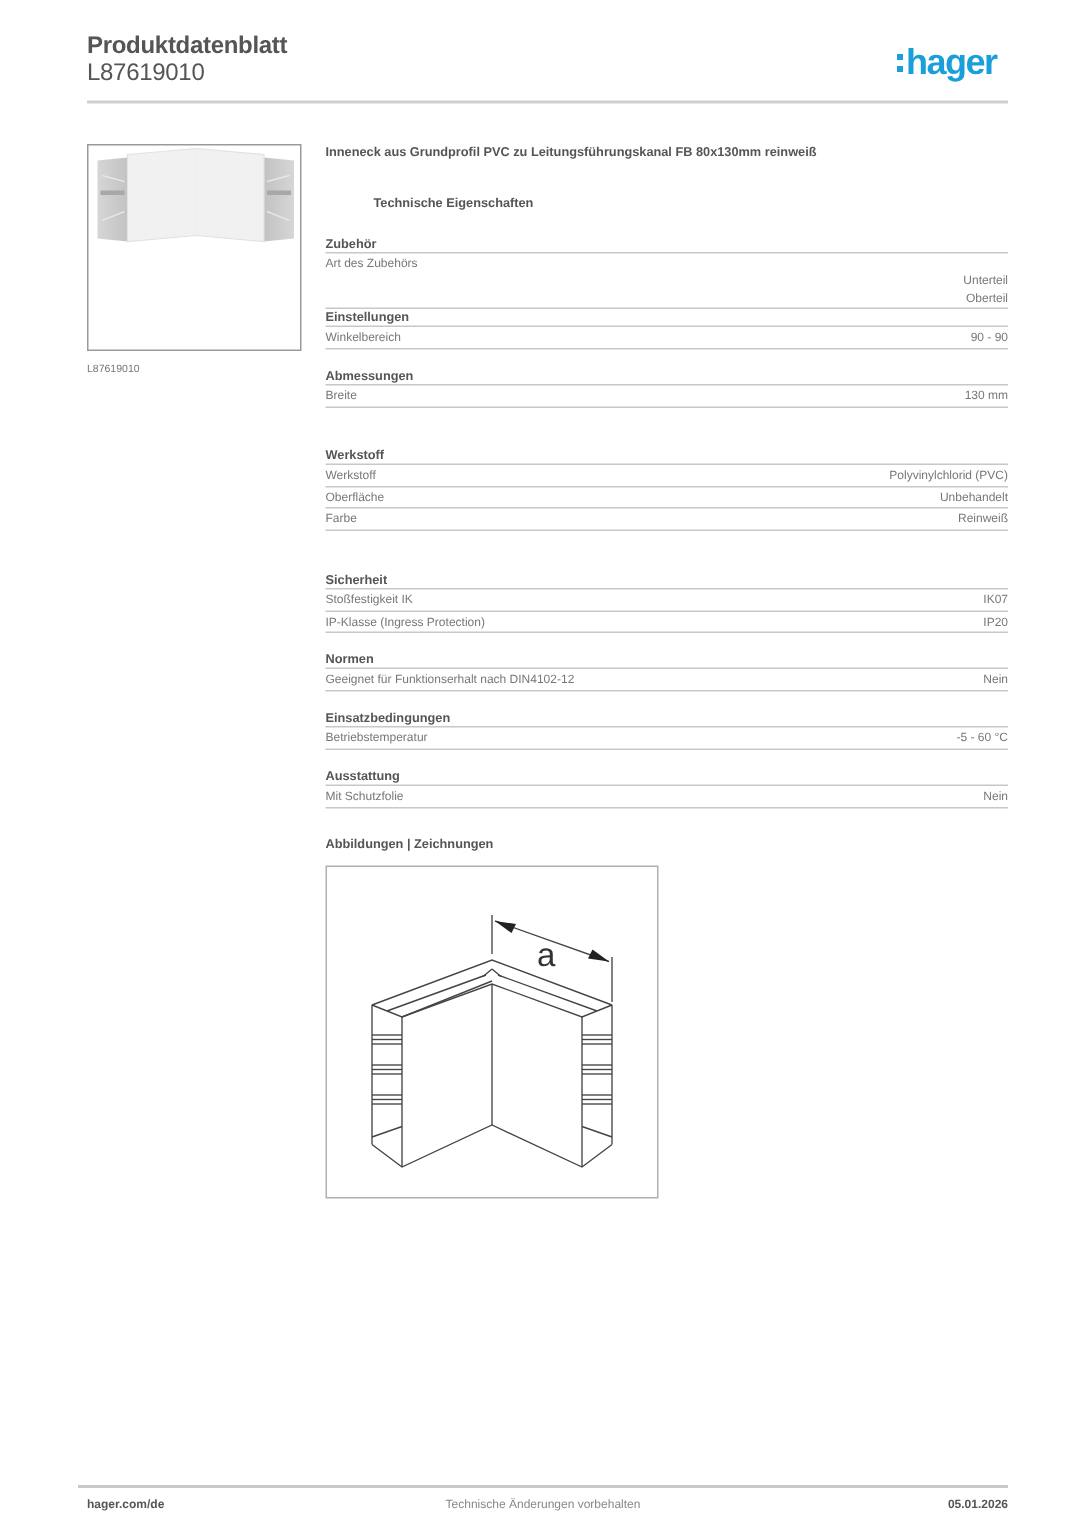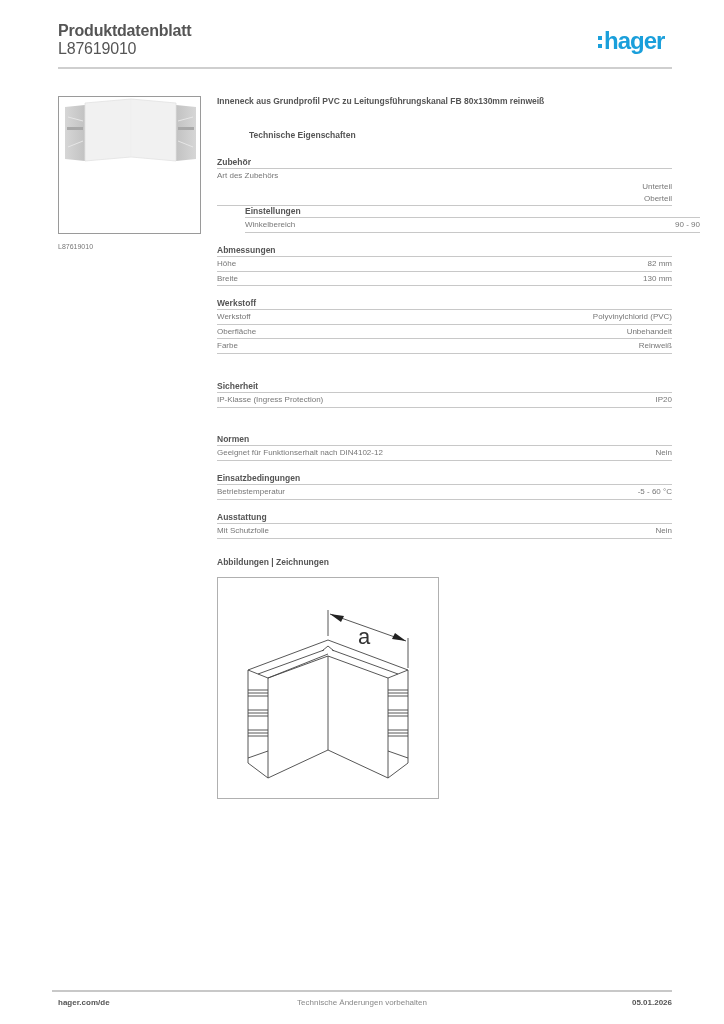--- a/index.html
+++ b/index.html
@@ -228,35 +228,31 @@
       <div class="section-title">Zubehör</div>
       <div class="row multi">
         <span class="label">Art des Zubehörs</span>
         <span class="value">
           <div>Unterteil</div>
           <div>Oberteil</div>
         </span>
       </div>
     </div>
 
-    <div class="section" style="top:205px;margin-left:28px;">
+    <div class="section" style="top:205px;">
       <div class="section-title">Einstellungen</div>
       <div class="row">
         <span class="label">Winkelbereich</span>
         <span class="value">90 - 90</span>
       </div>
     </div>
 
     <div class="section" style="top:244px;">
       <div class="section-title">Abmessungen</div>
       <div class="row">
-        <span class="label">Höhe</span>
-        <span class="value">82 mm</span>
-      </div>
-      <div class="row">
         <span class="label">Breite</span>
         <span class="value">130 mm</span>
       </div>
     </div>
 
     <div class="section" style="top:297px;">
       <div class="section-title">Werkstoff</div>
       <div class="row">
         <span class="label">Werkstoff</span>
         <span class="value">Polyvinylchlorid (PVC)</span>
@@ -266,20 +262,24 @@
         <span class="value">Unbehandelt</span>
       </div>
       <div class="row">
         <span class="label">Farbe</span>
         <span class="value">Reinweiß</span>
       </div>
     </div>
 
     <div class="section" style="top:380px;">
       <div class="section-title">Sicherheit</div>
+      <div class="row">
+        <span class="label">Stoßfestigkeit IK</span>
+        <span class="value">IK07</span>
+      </div>
       <div class="row">
         <span class="label">IP-Klasse (Ingress Protection)</span>
         <span class="value">IP20</span>
       </div>
     </div>
 
     <div class="section" style="top:433px;">
       <div class="section-title">Normen</div>
       <div class="row">
         <span class="label">Geeignet für Funktionserhalt nach DIN4102-12</span>

